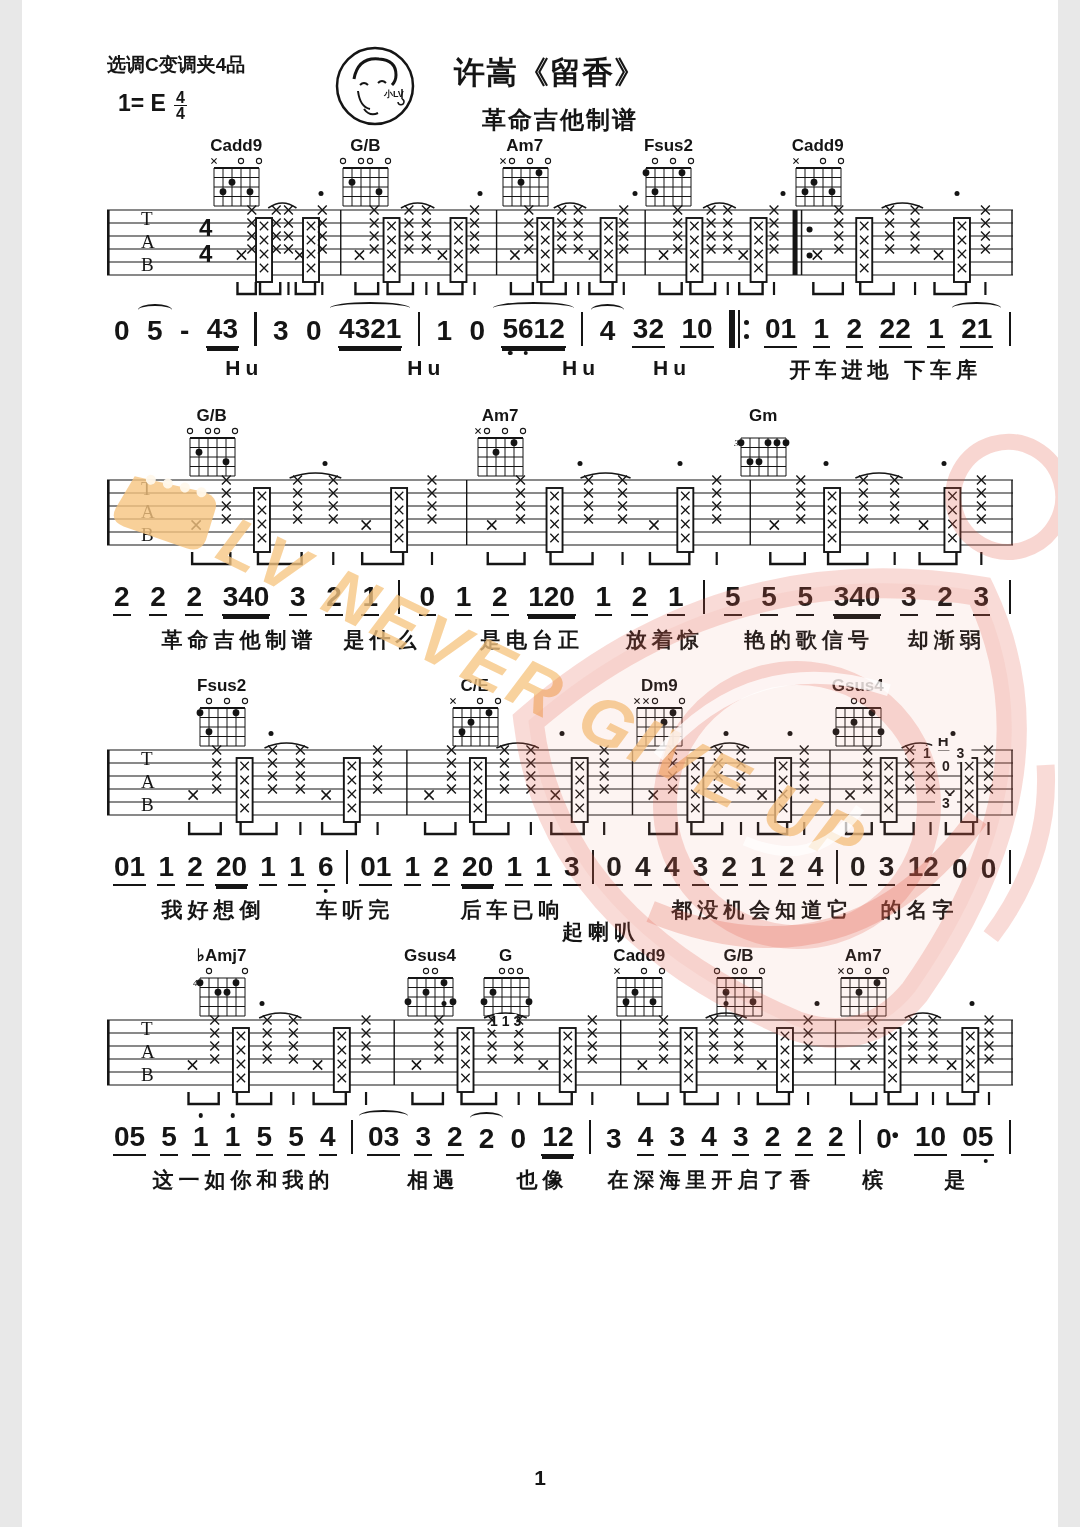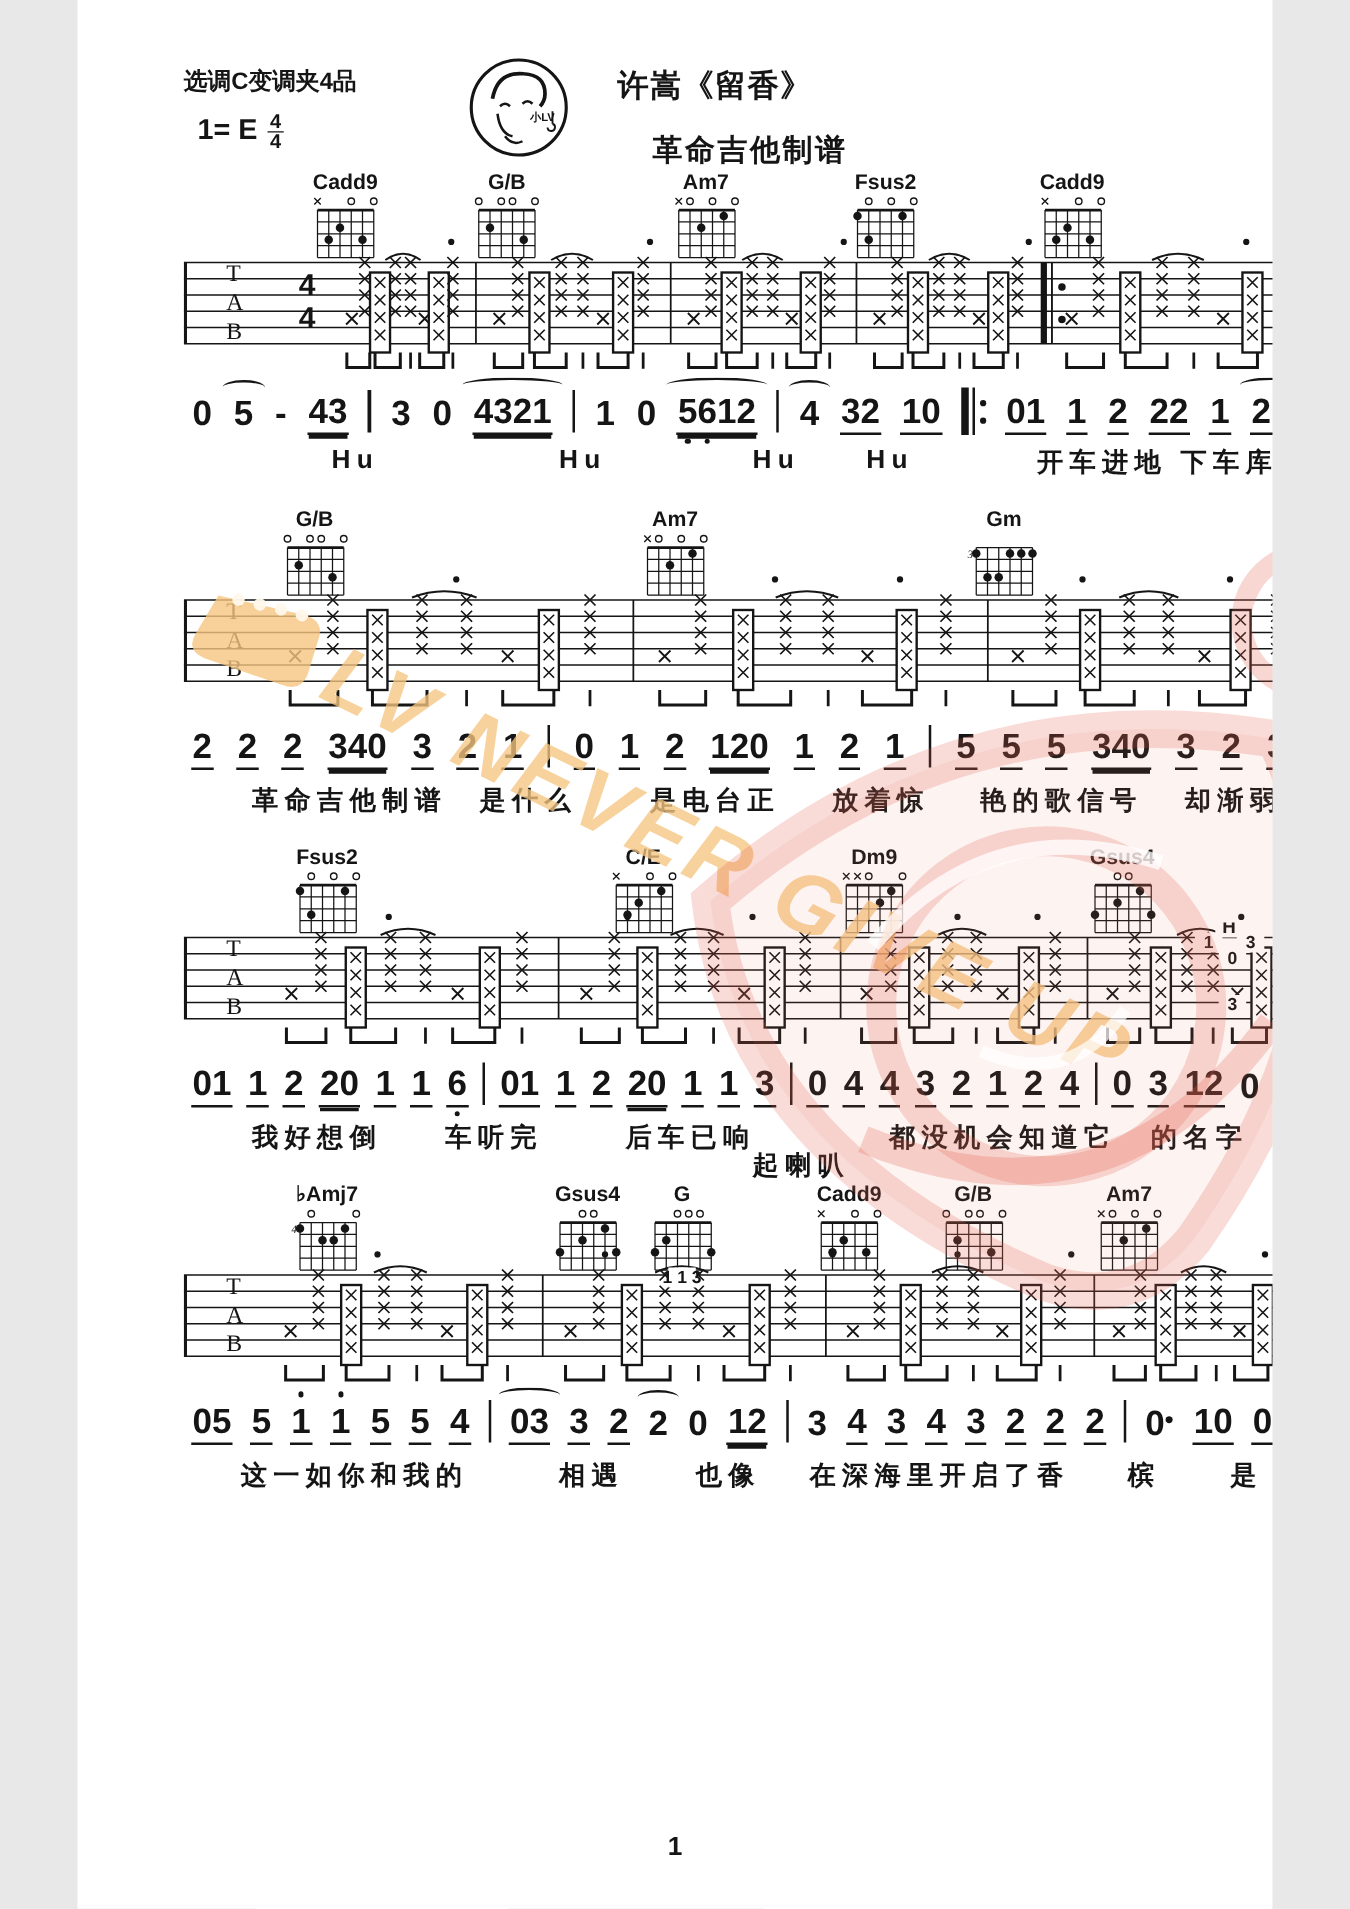--- a/index.html
+++ b/index.html
@@ -1,25 +1,25 @@
 <!DOCTYPE html>
 <html><head>
 <meta charset="utf-8">
 <style>
   html,body{margin:0;padding:0;background:#e8e8e8;}
-  .page{position:relative;width:956px;height:1527px;background:#ffffff;margin:0 auto;
+  .page{position:relative;width:1036px;height:1527px;background:#ffffff;margin:0 auto;
         font-family:"Liberation Sans",sans-serif;color:#151515;overflow:hidden;}
   
   .hdr-tuning{position:absolute;left:85px;top:52px;font-size:19px;font-weight:600;}
   .hdr-key{position:absolute;left:96px;top:90px;font-size:23px;font-weight:700;display:flex;align-items:flex-start;gap:8px;}
   .frac{display:inline-flex;flex-direction:column;align-items:center;font-size:16px;line-height:15px;font-weight:700;}
   .frac b{border-bottom:1.6px solid #151515;padding:0 2px;}
   .frac i{font-style:normal;}
   .logo{position:absolute;left:312px;top:45px;}
-  .hdr-title{position:absolute;left:432px;top:52px;font-size:25px;font-weight:700;letter-spacing:1px;}
+  .hdr-title{position:absolute;left:432px;top:52px;font-size:31px;font-weight:700;letter-spacing:1px;}
   .hdr-sub{position:absolute;left:460px;top:104px;font-size:24px;font-weight:600;letter-spacing:2px;}
   .hdr-info{position:absolute;left:825px;top:52px;font-size:18px;line-height:28px;font-weight:600;}
   
   .system{position:absolute;left:85px;width:910px;height:252px;}
   .chord-row{position:absolute;left:0;top:0;width:100%;height:62px;}
   .chord{position:absolute;top:0;transform:translateX(-50%);text-align:center;}
   .chord .cname{font-size:17px;font-weight:700;margin-bottom:0px;line-height:16px;}
   .cdot{position:absolute;bottom:4px;width:5px;height:5px;border-radius:50%;background:#151515;transform:translateX(-50%);}
   .staff{position:absolute;left:0;top:60px;}
   .melody{position:absolute;left:0;top:172px;width:100%;display:flex;justify-content:space-between;

